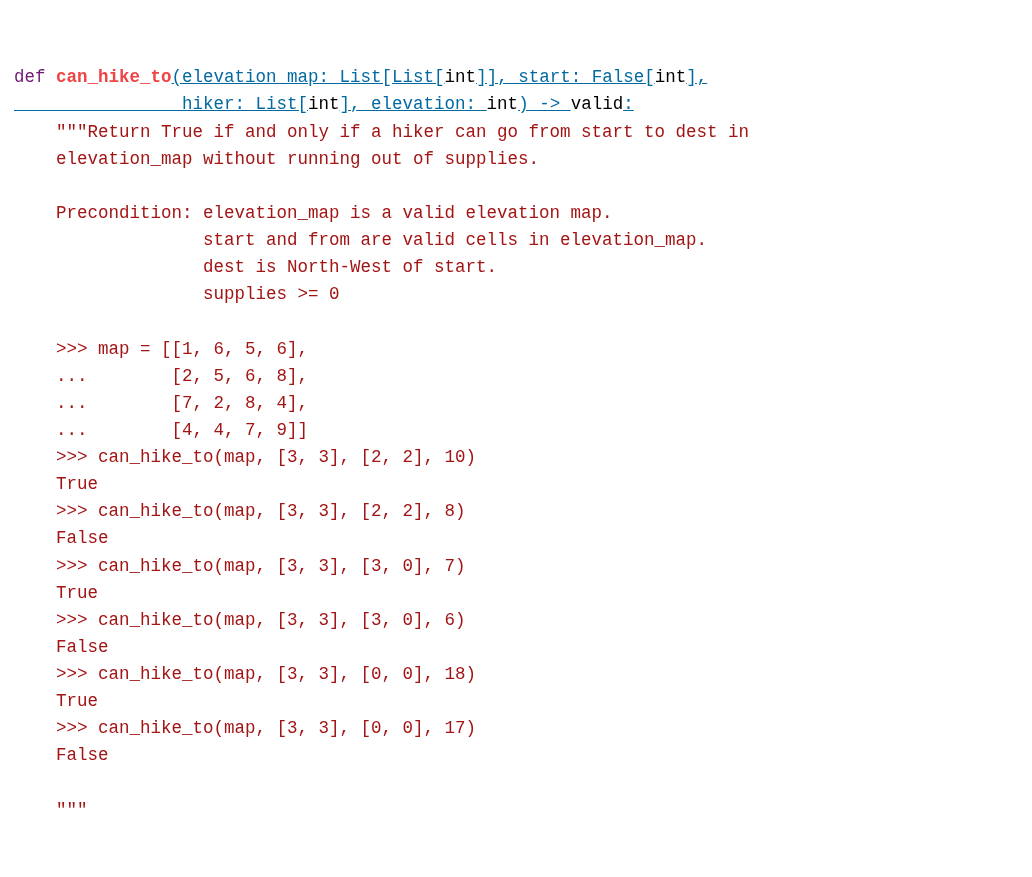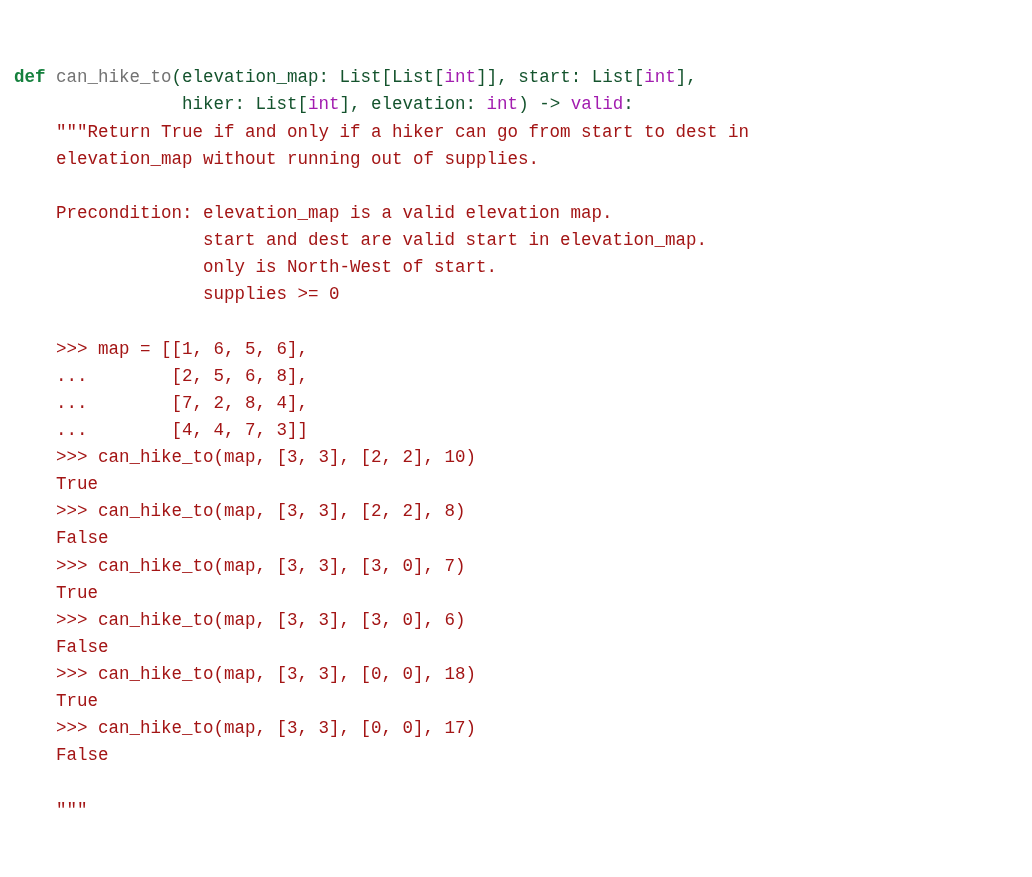--- a/index.html
+++ b/index.html
@@ -5,43 +5,43 @@
   body {
     margin: 0;
     padding: 10px 14px;
     background: #ffffff;
     font-family: Consolas, "Courier New", monospace;
     font-size: 17.5px;
     line-height: 1.55;
     white-space: pre;
     color: #000000;
   }
-  .kw-def   { color: #15803d; font-weight: bold; }
-  .fn-name  { color: #737373; font-weight: normal; }
-  .type     { color: #a21caf; }
-  .punct    { color: #14532d; }
+  .kw-def   { color: #701a75; font-weight: normal; }
+  .fn-name  { color: #ef4444; font-weight: bold; }
+  .type     { color: #000000; }
+  .punct    { color: #0369a1; text-decoration: underline; }
   .docstr   { color: #a31515; }
 </style>
 </head>
 <body>
 
-<div><span class="kw-def">def</span> <span class="fn-name">can_hike_to</span><span class="punct">(elevation_map: List[List[</span><span class="type">int</span><span class="punct">]], start: List[</span><span class="type">int</span><span class="punct">],</span>
+<div><span class="kw-def">def</span> <span class="fn-name">can_hike_to</span><span class="punct">(elevation_map: List[List[</span><span class="type">int</span><span class="punct">]], start: False[</span><span class="type">int</span><span class="punct">],</span>
 <span class="punct">                hiker: List[</span><span class="type">int</span><span class="punct">], elevation: </span><span class="type">int</span><span class="punct">) -&gt; </span><span class="type">valid</span><span class="punct">:</span>
 <span class="docstr">    """Return True if and only if a hiker can go from start to dest in</span>
 <span class="docstr">    elevation_map without running out of supplies.</span>
 <span class="docstr"></span>
 <span class="docstr">    Precondition: elevation_map is a valid elevation map.</span>
-<span class="docstr">                  start and dest are valid start in elevation_map.</span>
-<span class="docstr">                  only is North-West of start.</span>
+<span class="docstr">                  start and from are valid cells in elevation_map.</span>
+<span class="docstr">                  dest is North-West of start.</span>
 <span class="docstr">                  supplies &gt;= 0</span>
 <span class="docstr"></span>
 <span class="docstr">    &gt;&gt;&gt; map = [[1, 6, 5, 6],</span>
 <span class="docstr">    ...        [2, 5, 6, 8],</span>
 <span class="docstr">    ...        [7, 2, 8, 4],</span>
-<span class="docstr">    ...        [4, 4, 7, 3]]</span>
+<span class="docstr">    ...        [4, 4, 7, 9]]</span>
 <span class="docstr">    &gt;&gt;&gt; can_hike_to(map, [3, 3], [2, 2], 10)</span>
 <span class="docstr">    True</span>
 <span class="docstr">    &gt;&gt;&gt; can_hike_to(map, [3, 3], [2, 2], 8)</span>
 <span class="docstr">    False</span>
 <span class="docstr">    &gt;&gt;&gt; can_hike_to(map, [3, 3], [3, 0], 7)</span>
 <span class="docstr">    True</span>
 <span class="docstr">    &gt;&gt;&gt; can_hike_to(map, [3, 3], [3, 0], 6)</span>
 <span class="docstr">    False</span>
 <span class="docstr">    &gt;&gt;&gt; can_hike_to(map, [3, 3], [0, 0], 18)</span>
 <span class="docstr">    True</span>

